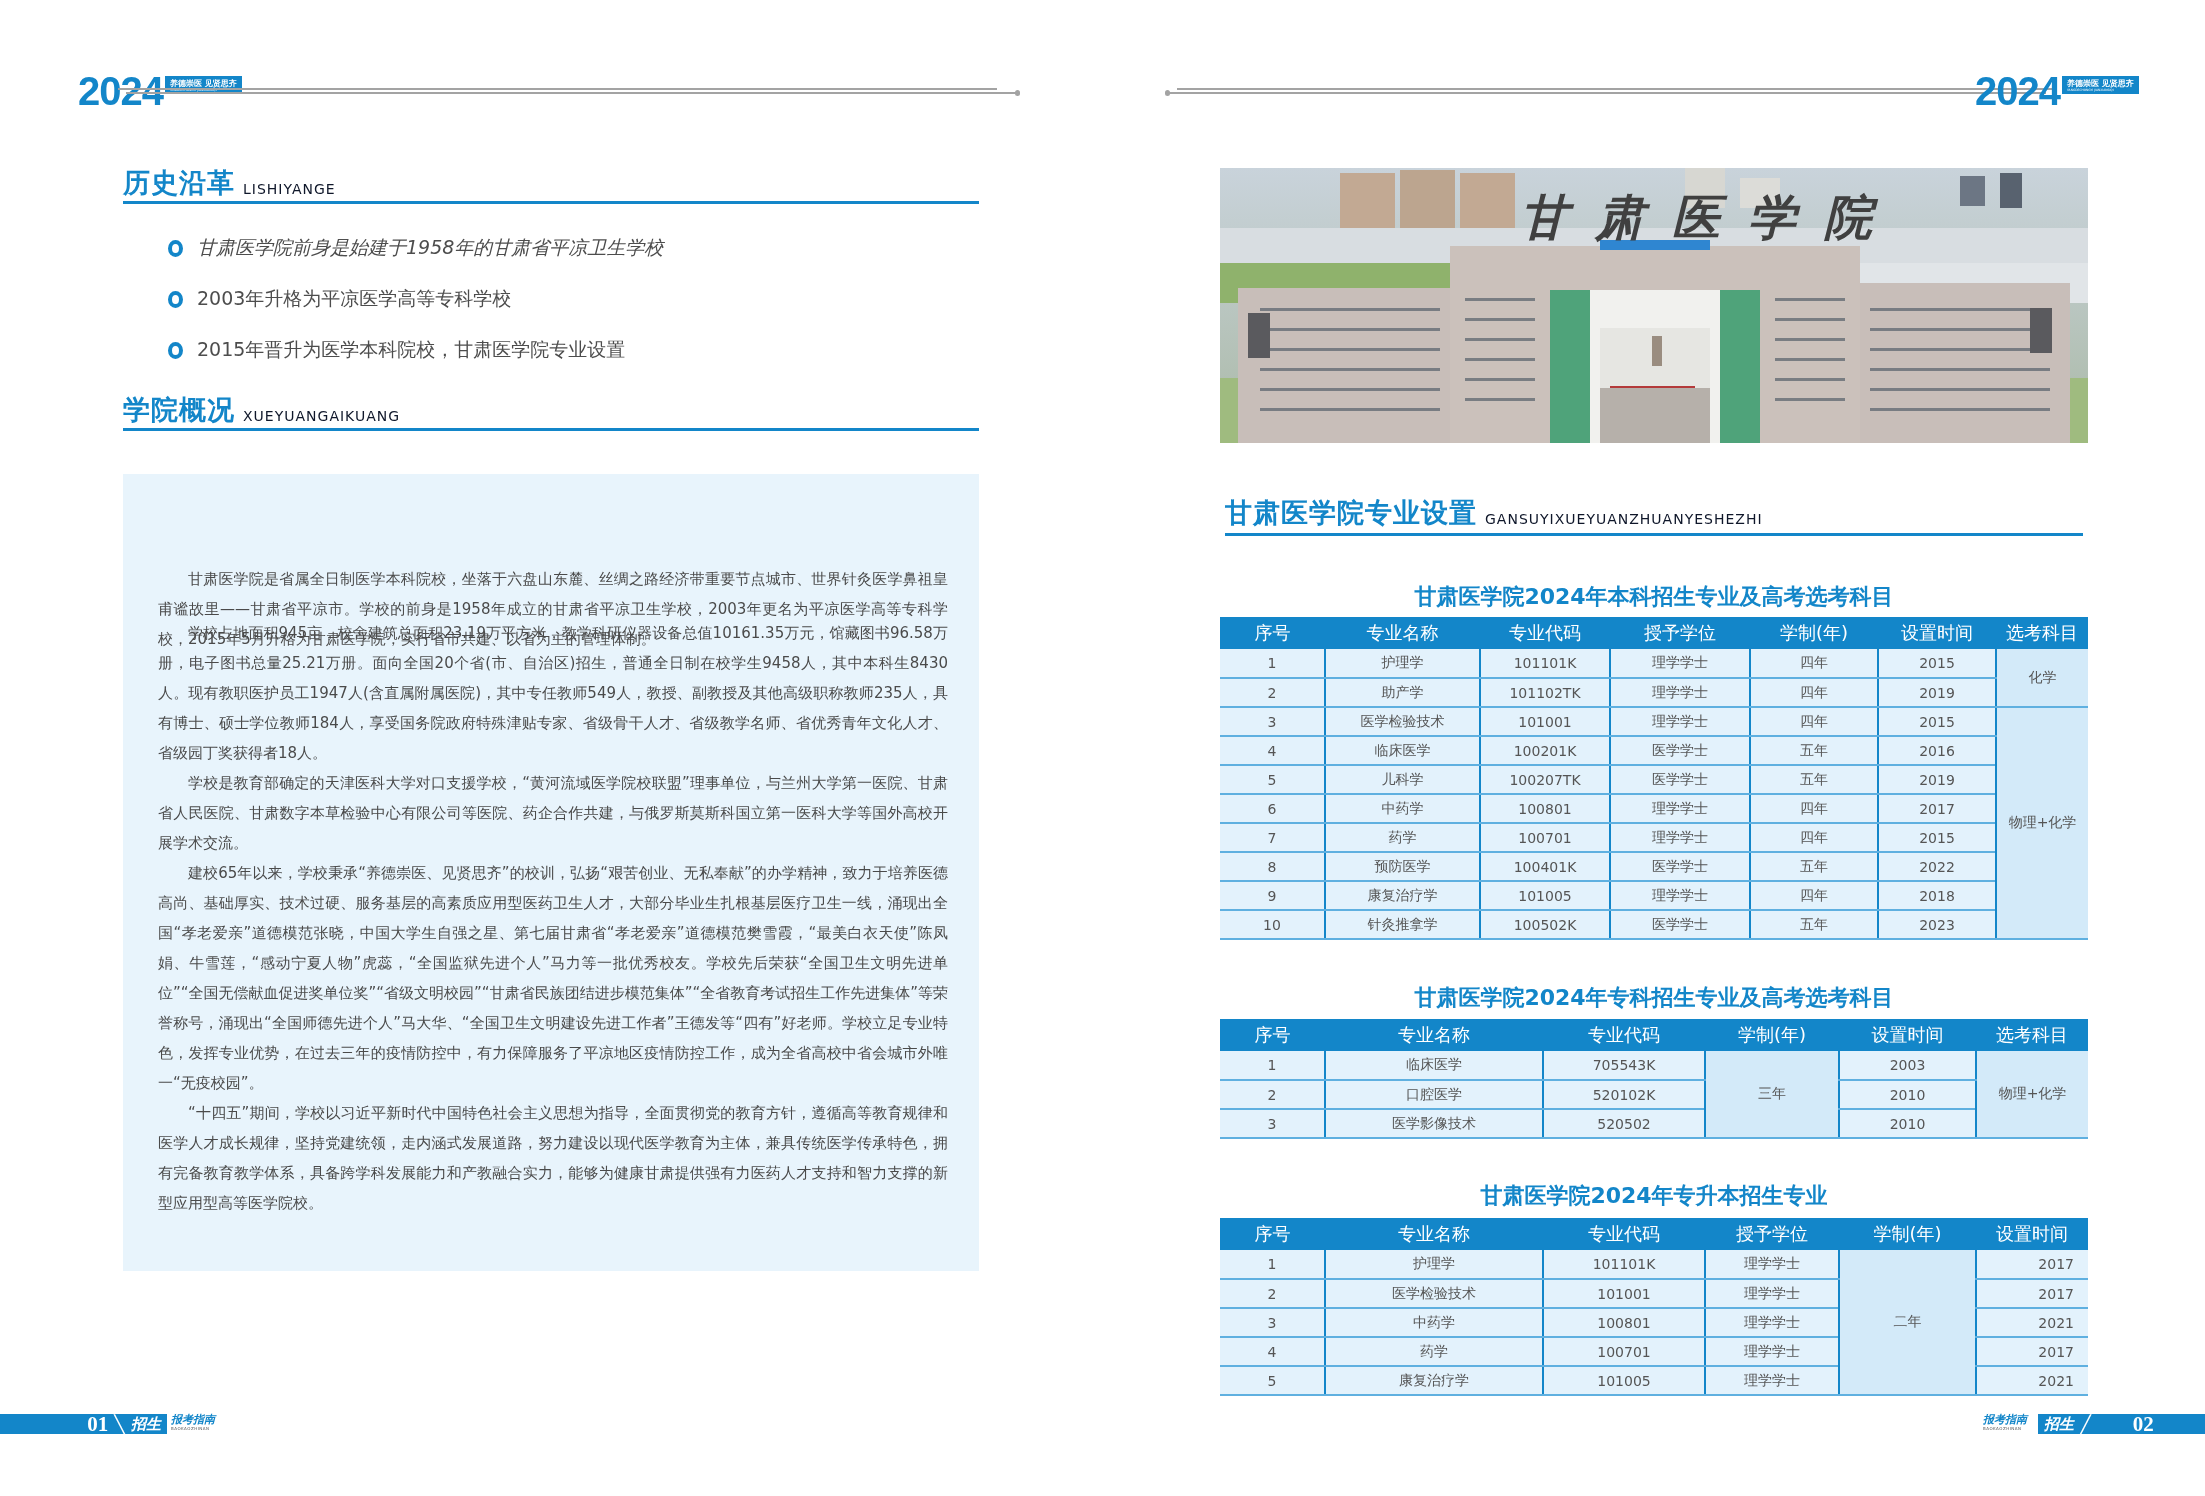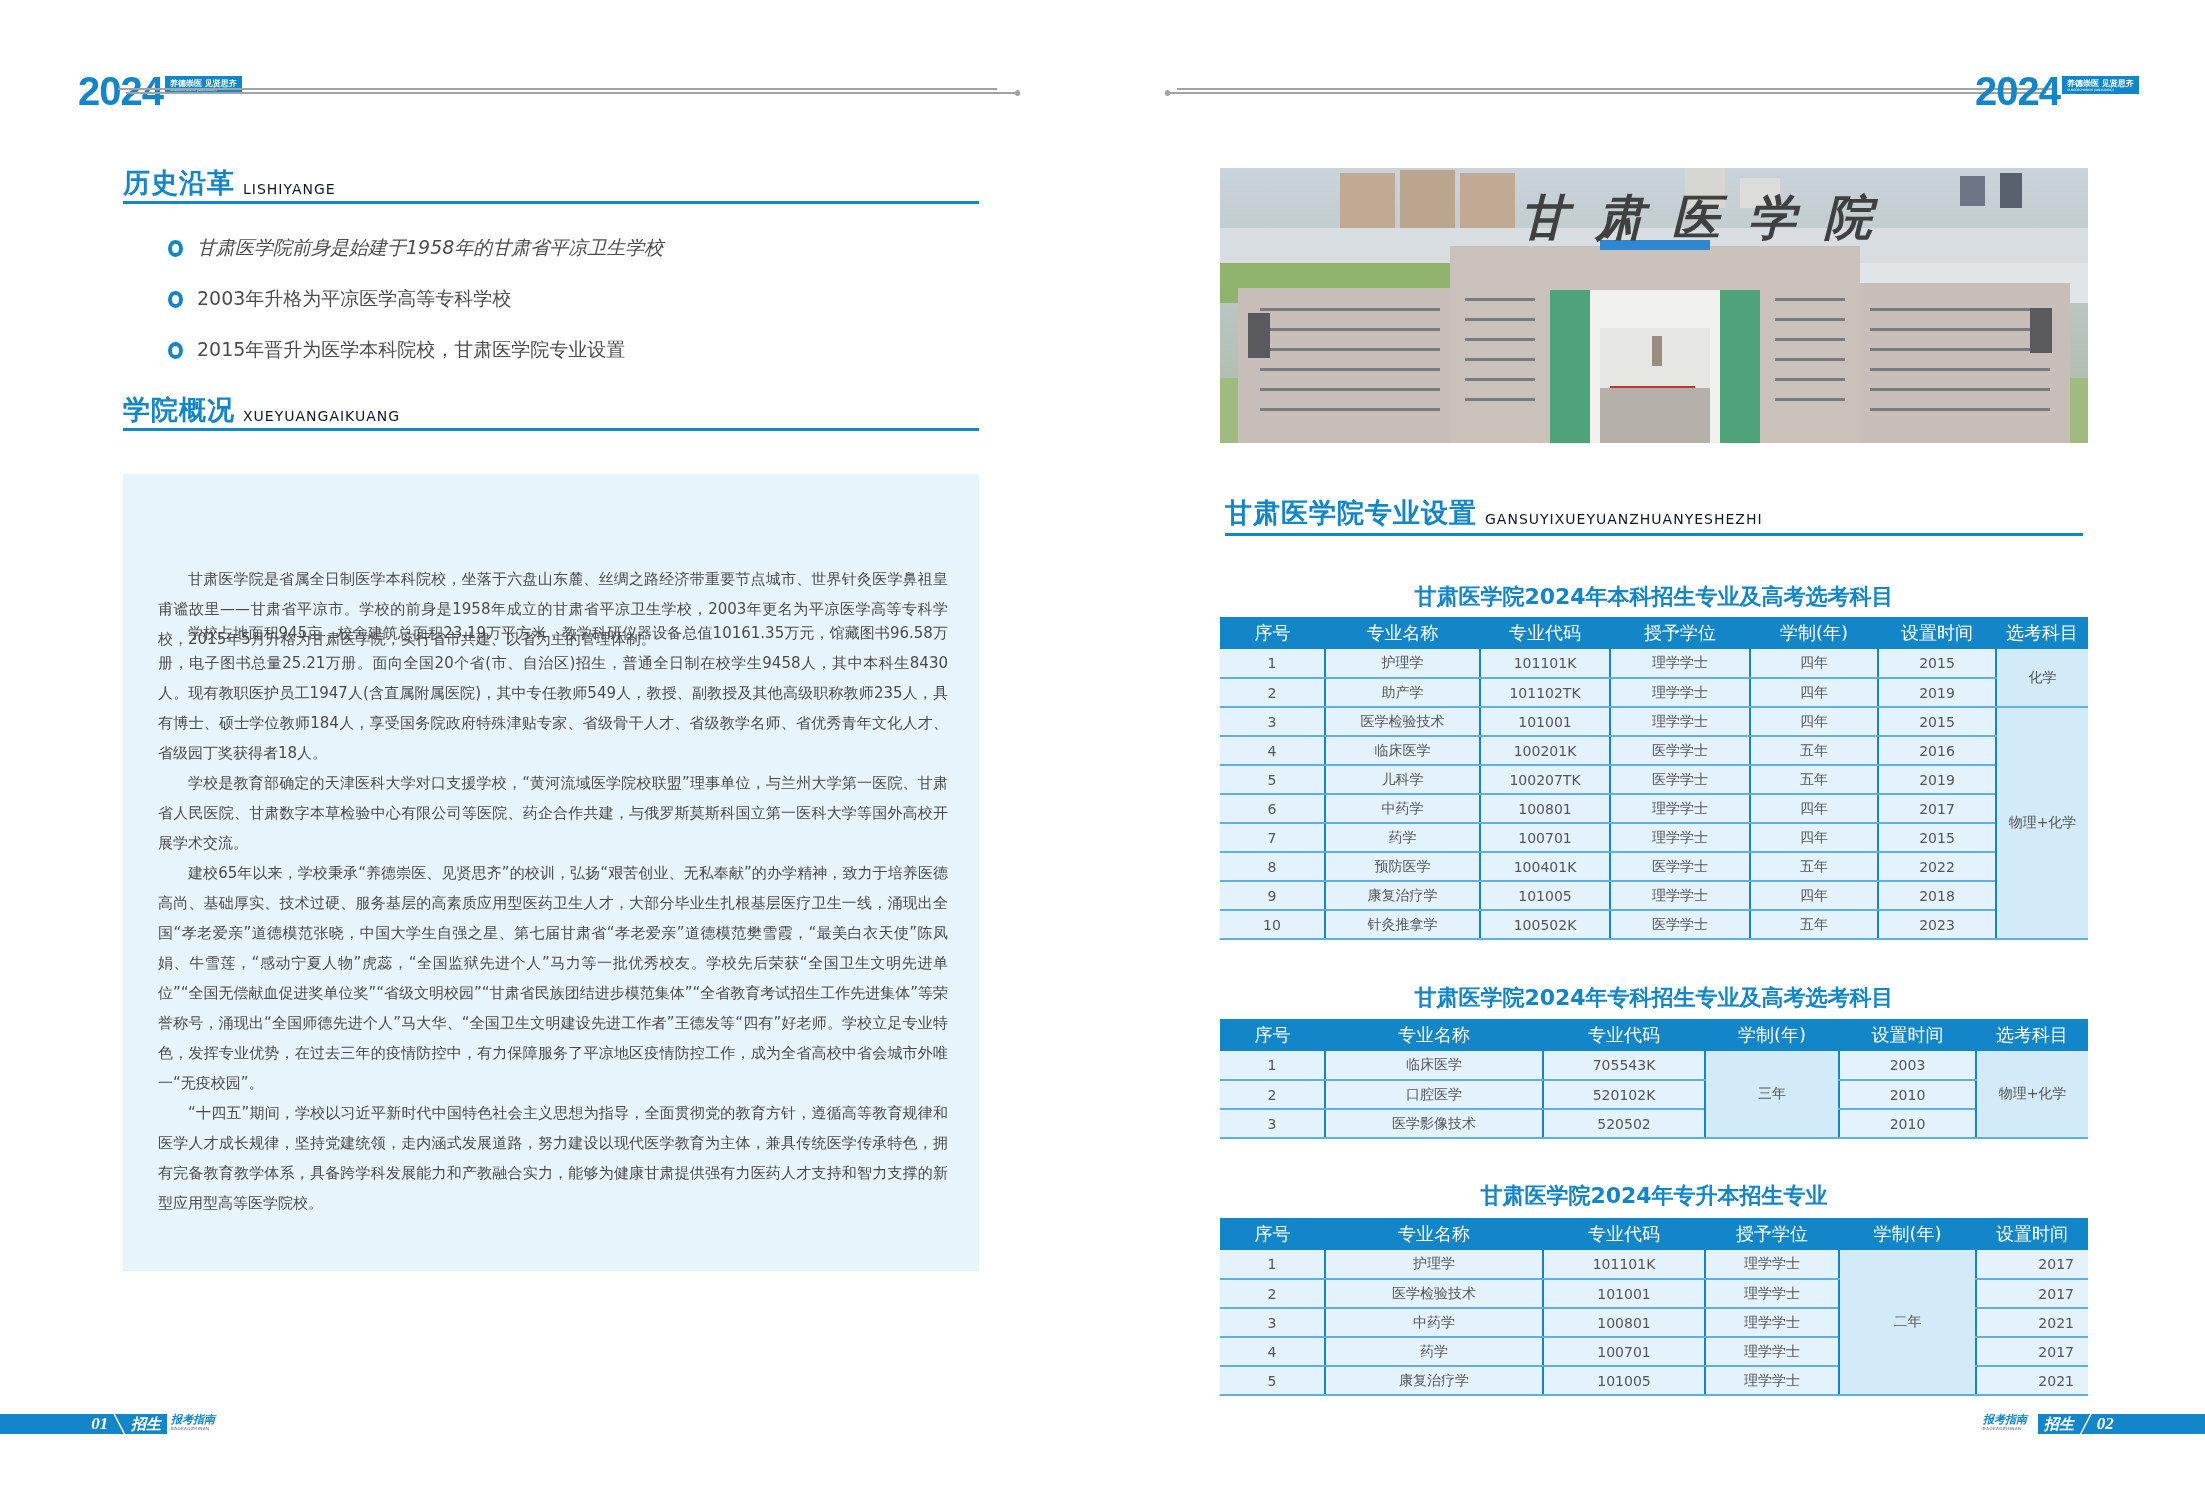--- a/index.html
+++ b/index.html
@@ -37,21 +37,21 @@
 
   table.t { position: absolute; border-collapse: collapse; font-size: 14px; color: #555; table-layout: fixed; }
   table.t th { background: #1386c9; color: #fff; font-weight: normal; font-size: 18px; height: 32px; }
   table.t td { background: #e3f2fc; border-bottom: 2px solid #5fb0e0; border-left: 2px solid #1386c9; text-align: center; height: 29px; }
   table.t td:first-child { border-left: none; }
   table.t td.span { background: #d3eaf9; }
 
   
   .foot-left { position: absolute; left: 0; top: 1414px; height: 20px; width: 167px; background: #1386c9; color:#fff; display:flex; align-items:center; justify-content:flex-end; padding-right: 6px; }
   .foot-right { position: absolute; left: 2038px; top: 1414px; height: 20px; width: 167px; background: #1386c9; color:#fff; display:flex; align-items:center; padding-left: 6px; }
-  .foot-num { font-family: "Liberation Serif", serif; font-style: italic; font-weight: bold; font-size: 17px; }
+  .foot-num { font-family: "Liberation Serif", serif; font-weight: bold; font-size: 21px; margin-left: 36px; }
   .foot-sep { font-size: 18px; margin: 0 6px; }
   .foot-zs { font-size: 15px; font-weight: bold; font-style: italic; }
   .guide { position: absolute; top: 1414px; display:flex; flex-direction:column; color: #1386c9; }
   .guide .cn { font-size: 11px; font-weight: bold; font-style: italic; line-height: 12px; }
   .guide .en { font-size: 4px; line-height: 5px; color: #555; letter-spacing: 0.5px; }
 </style>
 </head>
 <body>
 
 <div class="year-block" style="left:78px;">

